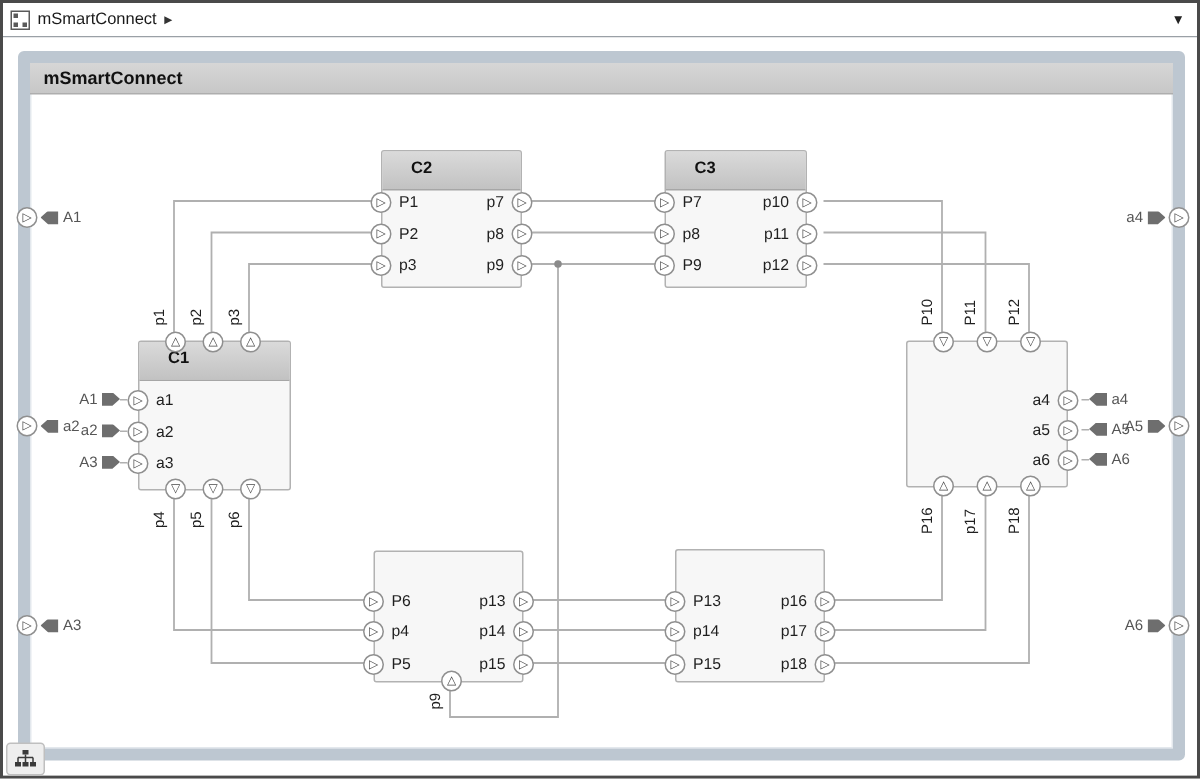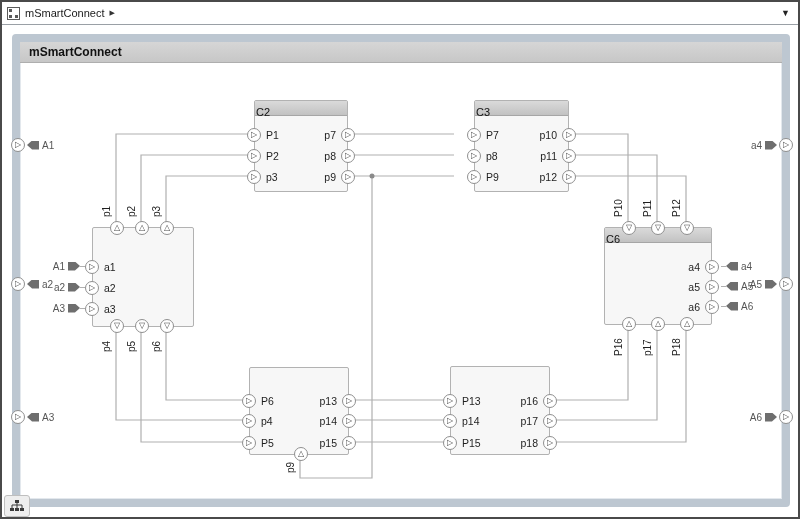--- a/index.html
+++ b/index.html
@@ -26,23 +26,23 @@
   .arch-header { height:21px; box-sizing:border-box; background:linear-gradient(#d6d6d6,#c7c7c7);
                  border-bottom:1px solid #aeaeae; font-size:12px; font-weight:bold; color:#111;
                  padding:3px 0 0 9px; }
 
   
   svg.wires { position:absolute; left:0; top:0; pointer-events:none; }
   svg.wires path { stroke:#b0b0b0; stroke-width:1.2; fill:none; pointer-events:stroke; }
 
   
   .block { position:absolute; background:#f7f7f7; border:1px solid #b2b2b2; border-radius:2px; box-sizing:border-box; }
-  .block-header { height:15px; box-sizing:border-box; background:linear-gradient(#dadada,#c2c2c2);
-                  border-bottom:1px solid #a6a6a6; font-size:11px; font-weight:normal; color:#111;
-                  padding:5px 0 0 1px; }
+  .block-header { height:26px; box-sizing:border-box; background:linear-gradient(#dadada,#c2c2c2);
+                  border-bottom:1px solid #a6a6a6; font-size:11px; font-weight:bold; color:#111;
+                  padding:5px 0 0 19px; }
 
   
   .port { position:absolute; display:flex; align-items:center; height:14px; }
   .circ { width:14px; height:14px; box-sizing:border-box; border-radius:50%; background:#fff;
           border:1px solid #8f8f8f; display:flex; align-items:center; justify-content:center;
           font-size:8px; line-height:1; color:#4a4a4a; flex:0 0 14px; }
   .port.pleft  { left:-8px; }
   .port.pright { right:-8px; flex-direction:row-reverse; }
   .plabel { font-size:10.5px; color:#1f1f1f; }
   .port.pleft  .plabel { margin-left:5px; }
@@ -109,20 +109,21 @@
       <path d="M347 375 L448 375"></path>
       <path d="M347 395 L448 395"></path>
       <path d="M347 417 L448 417"></path>
       <path d="M548 375 L626 375 L626 300"></path>
       <path d="M548 395 L655 395 L655 300"></path>
       <path d="M548 417 L684 417 L684 300"></path>
       <circle cx="370" cy="151" r="2.5" fill="#8a8a8a"></circle>
     </svg>
 
     <div class="block" style="left:90px;top:202px;width:102px;height:100px">
+      <div class="block-header">C1</div>
       <div class="port pleft" style="top:32px">
         <span class="circ">▷</span>
         <span class="plabel">a1</span>
       </div>
       <div class="port pleft" style="top:53px">
         <span class="circ">▷</span>
         <span class="plabel">a2</span>
       </div>
       <div class="port pleft" style="top:74px">
         <span class="circ">▷</span>
@@ -192,21 +193,21 @@
       <div class="port pright" style="top:48px">
         <span class="circ">▷</span>
         <span class="plabel">p8</span>
       </div>
       <div class="port pright" style="top:69px">
         <span class="circ">▷</span>
         <span class="plabel">p9</span>
       </div>
     </div>
 
-    <div class="block" style="left:472px;top:75px;width:95px;height:92px">
+    <div class="block" style="left:441px;top:75px;width:95px;height:92px">
       <div class="block-header">C3</div>
       <div class="port pleft" style="top:27px">
         <span class="circ">▷</span>
         <span class="plabel">P7</span>
       </div>
       <div class="port pleft" style="top:48px">
         <span class="circ">▷</span>
         <span class="plabel">p8</span>
       </div>
       <div class="port pleft" style="top:69px">
@@ -279,21 +280,20 @@
         <span class="circ">▷</span>
         <span class="plabel">p17</span>
       </div>
       <div class="port pright" style="top:69px">
         <span class="circ">▷</span>
         <span class="plabel">p18</span>
       </div>
     </div>
 
     <div class="block" style="left:602px;top:202px;width:108px;height:98px">
-      <div class="block-header">C6</div>
       <div class="port ptb" style="left:17px;top:-7px">
         <span class="circ">▽</span>
       </div>
       <div class="port ptb" style="left:46px;top:-7px">
         <span class="circ">▽</span>
       </div>
       <div class="port ptb" style="left:75px;top:-7px">
         <span class="circ">▽</span>
       </div>
       <div class="port pright" style="top:32px">

